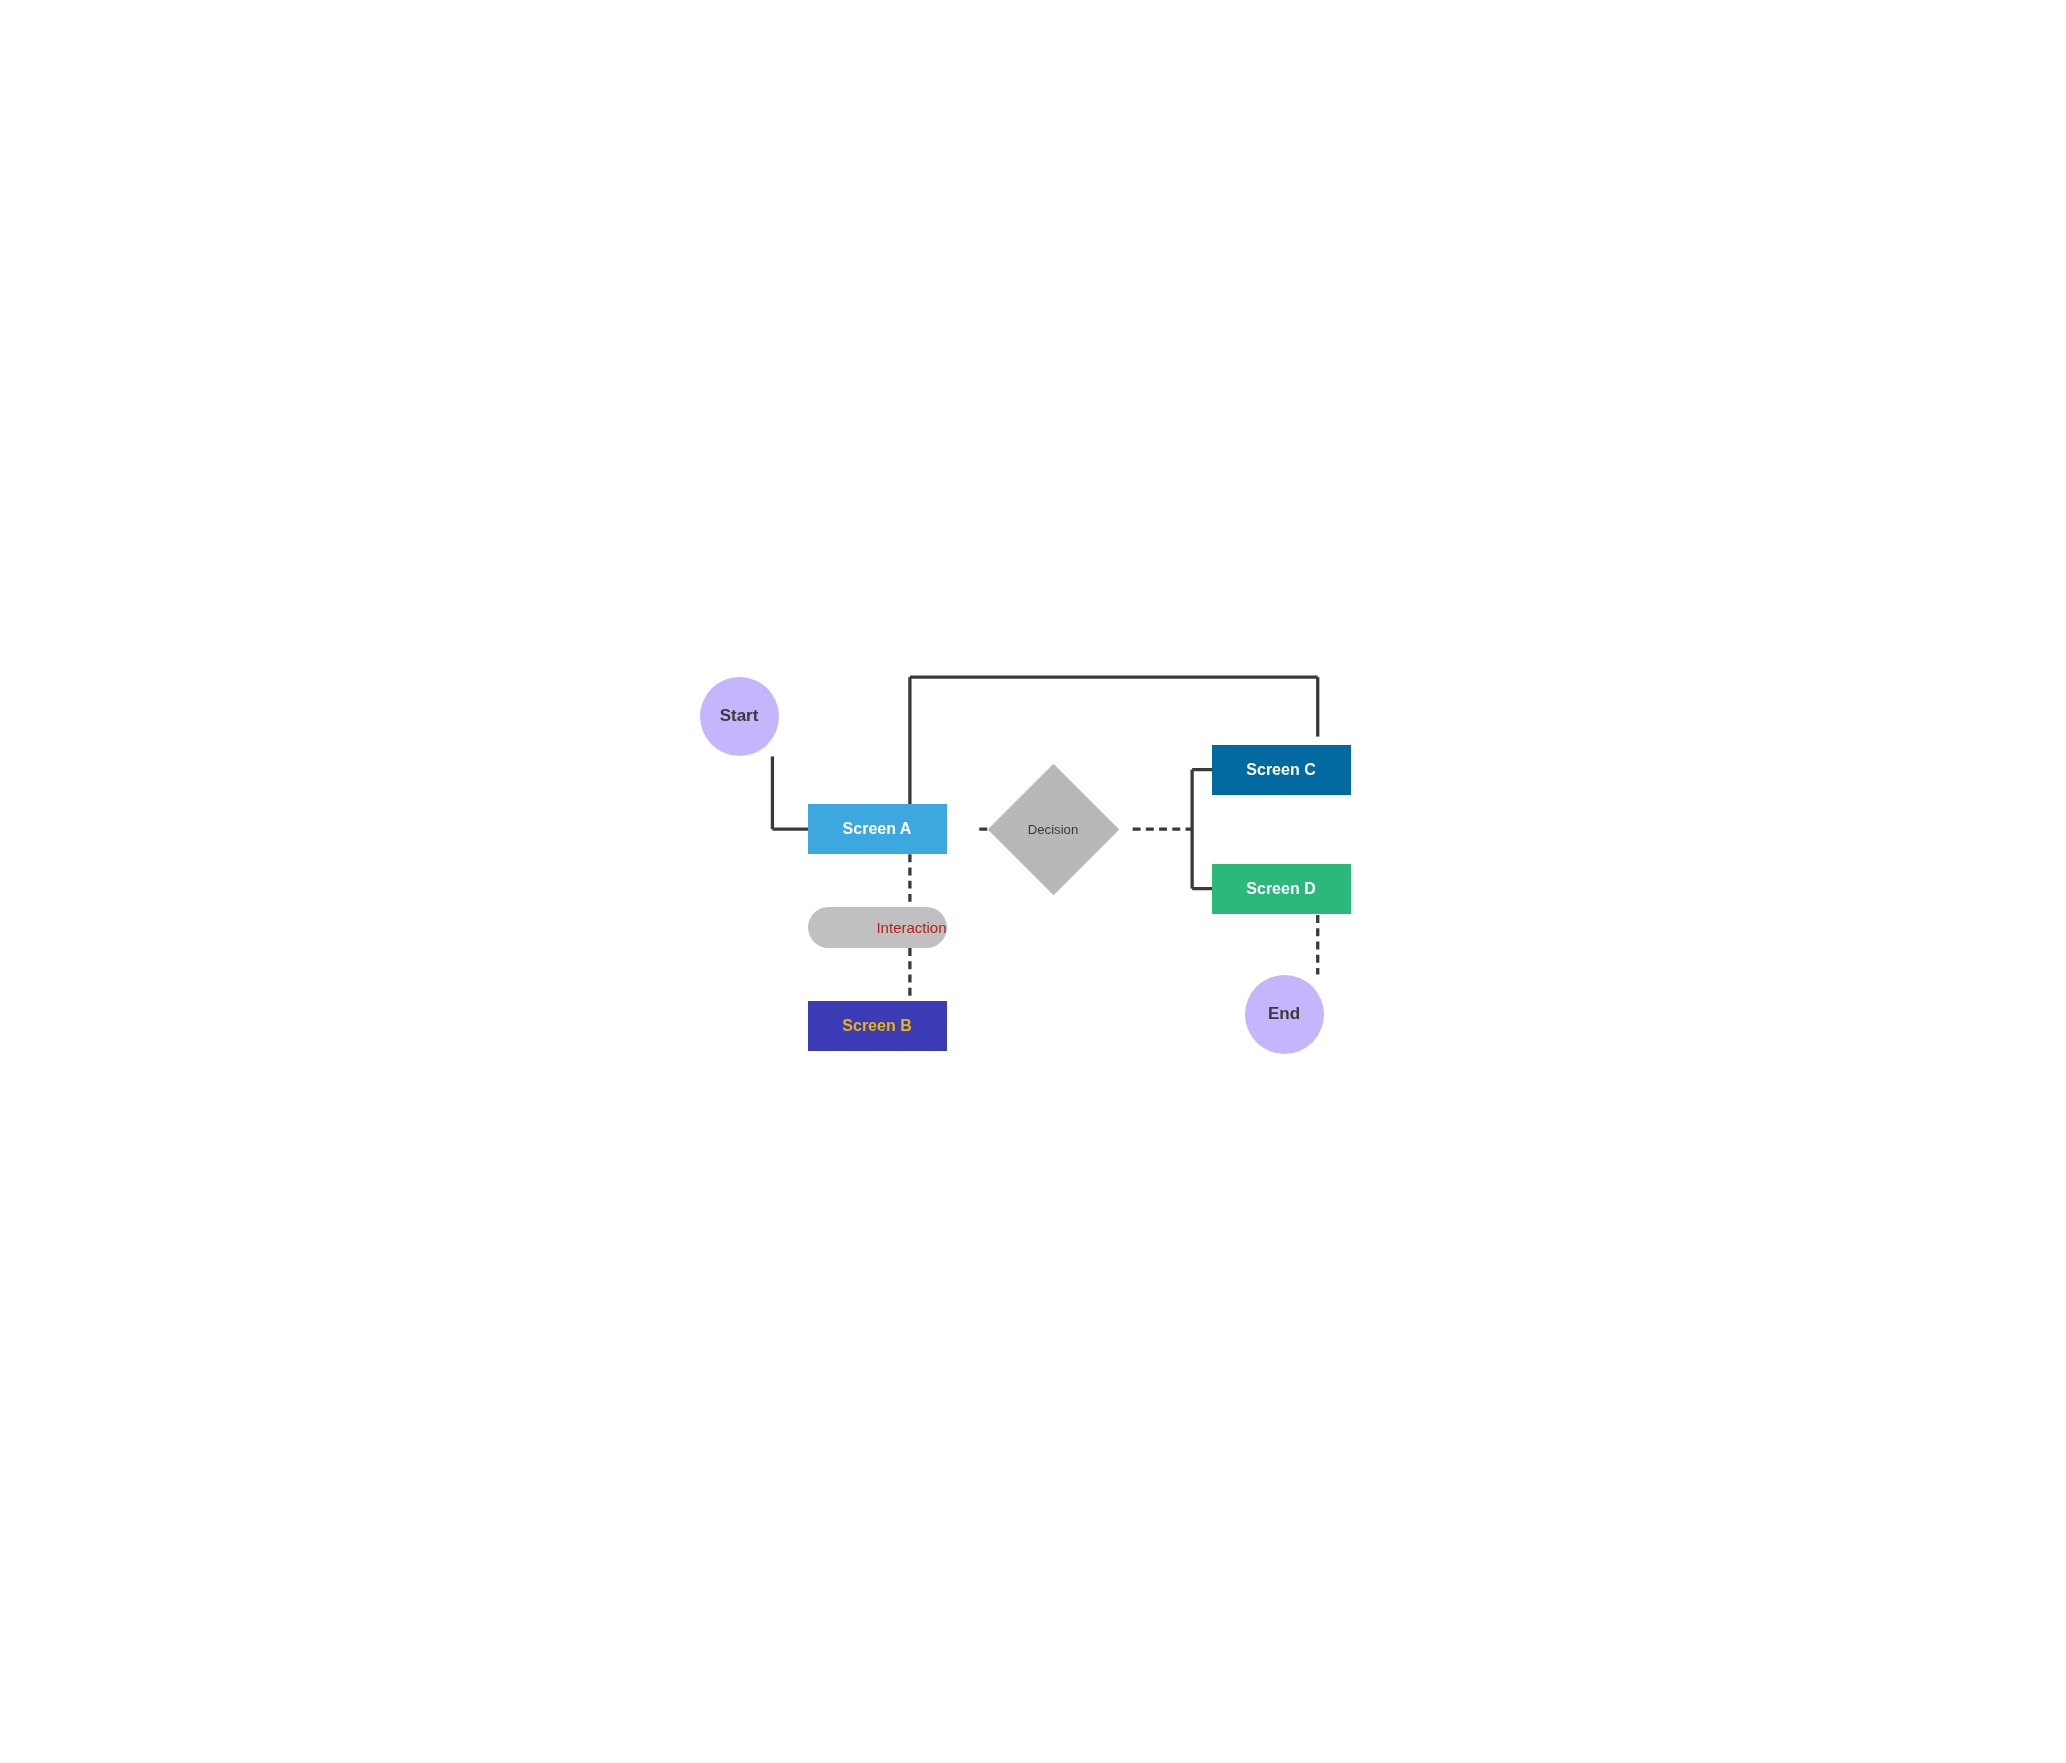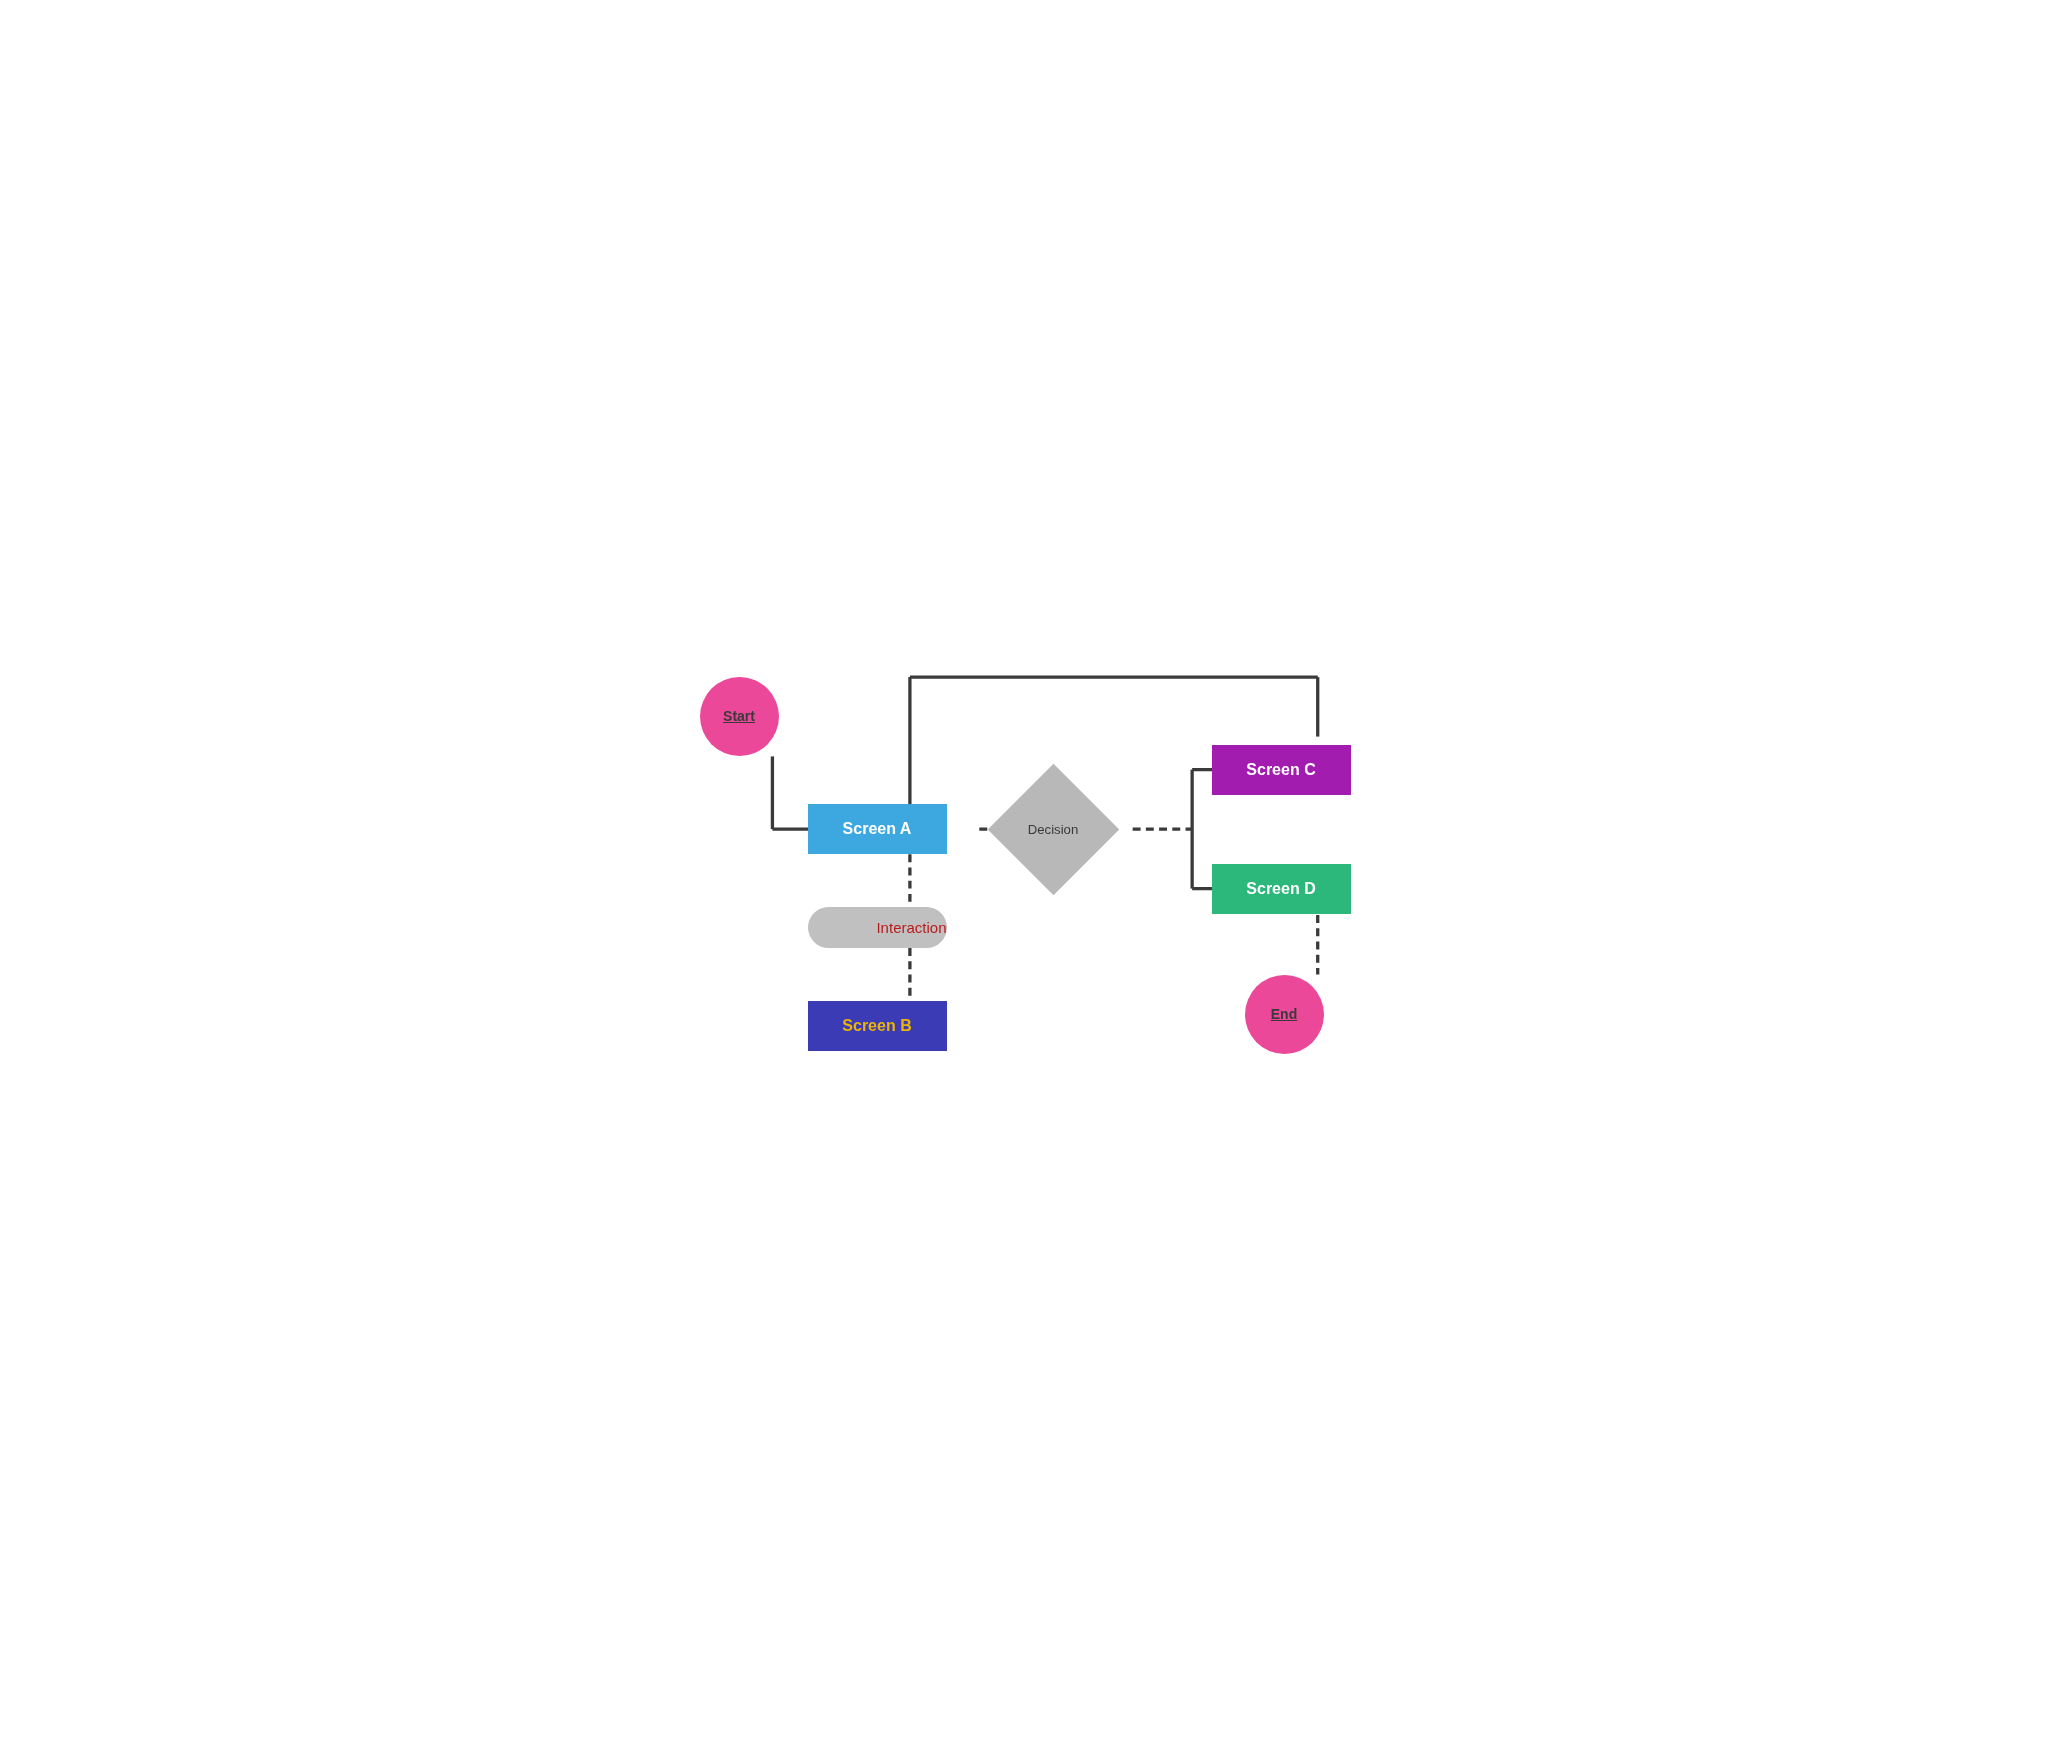--- a/index.html
+++ b/index.html
@@ -41,44 +41,43 @@
       position: absolute;
       display: flex;
       align-items: center;
       justify-content: center;
       font-weight: bold;
       font-size: 14.5px;
     }
 
     .node-circle {
       border-radius: 50%;
-      background: #ec4899;
+      background: #c4b5fd;
       color: #3a3a3a;
-      font-size: 14px;
+      font-size: 17px;
       font-weight: 600;
-      text-decoration: underline;
     }
 
     .node-rect-blue {
       background: #3da8e0;
       color: white;
       font-size: 16px;
       font-weight: bold;
       text-align: right;
     }
 
     .node-rect-darkblue {
       background: #3b3bb5;
       color: #eab308;
       font-size: 16px;
       font-weight: bold;
     }
 
     .node-rect-teal {
-      background: #a21caf;
+      background: #0369a1;
       color: white;
       font-size: 16px;
       font-weight: bold;
     }
 
     .node-rect-green {
       background: #2db87b;
       color: white;
       font-size: 16px;
       font-weight: bold;

